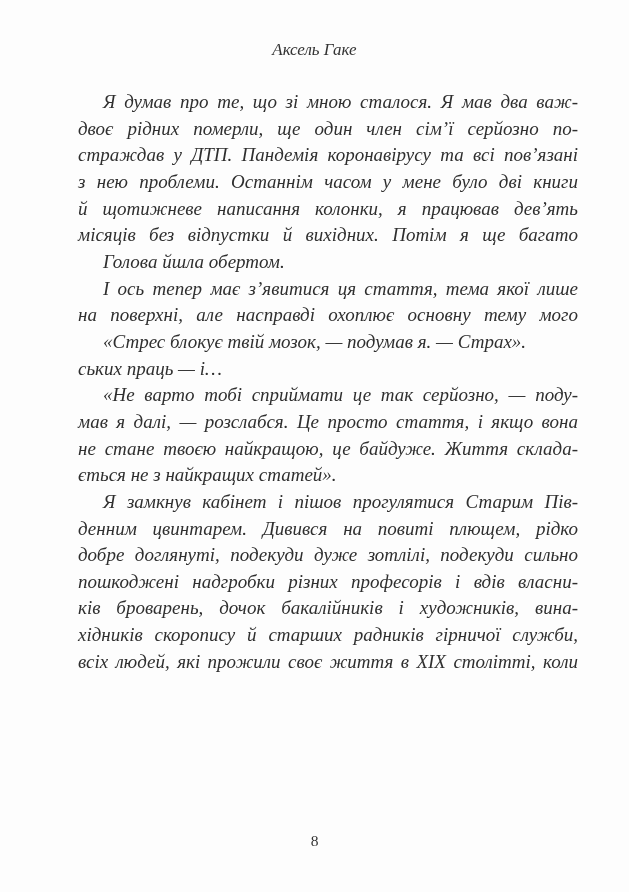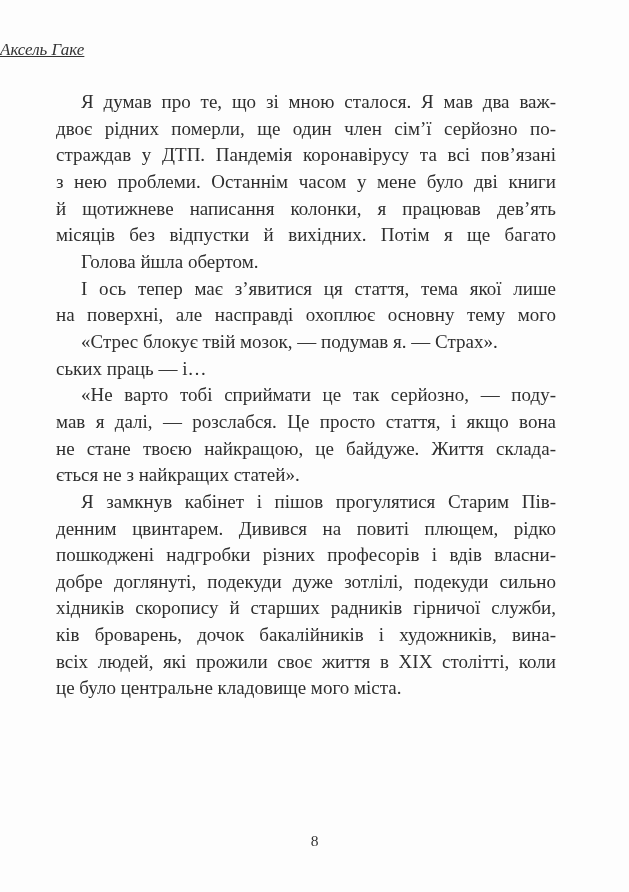--- a/index.html
+++ b/index.html
@@ -12,34 +12,34 @@
     background: #fdfdfd;
     color: #2f2f2f;
     font-family: "Liberation Serif", "DejaVu Serif", serif;
     overflow: hidden;
   }
   .running-header {
     position: absolute;
     top: 40px;
     left: 0;
     width: 629px;
-    text-align: left;
+    text-align: center;
     font-style: italic;
     font-size: 17px;
     line-height: 20px;
     color: #343434;
-    text-decoration: underline;
   }
   .page-body {
     position: absolute;
     top: 89px;
-    left: 56px;
+    left: 78px;
     width: 500px;
     font-size: 19px;
     line-height: 26.65px;
+    font-style: italic;
   }
   .line {
     text-align: justify;
     text-align-last: justify;
     -moz-text-align-last: justify;
     white-space: normal;
   }
   .line.last {
     text-align-last: left;
     -moz-text-align-last: left;
@@ -73,22 +73,21 @@
       <div class="line indent">І ось тепер має з’явитися ця стаття, тема якої лише</div>
       <div class="line">на поверхні, але насправді охоплює основну тему мого</div>
       <div class="line indent last">«Стрес блокує твій мозок, — подумав я. — Страх».</div>
       <div class="line last">ських праць — і…</div>
       <div class="line indent">«Не варто тобі сприймати це так серйозно, — поду-</div>
       <div class="line">мав я далі, — розслабся. Це просто стаття, і якщо вона</div>
       <div class="line">не стане твоєю найкращою, це байдуже. Життя склада-</div>
       <div class="line last">ється не з найкращих статей».</div>
       <div class="line indent">Я замкнув кабінет і пішов прогулятися Старим Пів-</div>
       <div class="line">денним цвинтарем. Дивився на повиті плющем, рідко</div>
+      <div class="line">добре доглянуті, подекуди дуже зотлілі, подекуди сильно</div>
       <div class="line">пошкоджені надгробки різних професорів і вдів власни-</div>
-      <div class="line">добре доглянуті, подекуди дуже зотлілі, подекуди сильно</div>
+      <div class="line">ків броварень, дочок бакалійників і художників, вина-</div>
       <div class="line">хідників скоропису й старших радників гірничої служби,</div>
-      <div class="line">ків броварень, дочок бакалійників і художників, вина-</div>
       <div class="line">всіх людей, які прожили своє життя в XIX столітті, коли</div>
-      <div class="line last">це було центральне кладовище мого міста.</div>
     </div>
 
   <div class="page-number">8</div>
 </div>
 
 </body></html>

